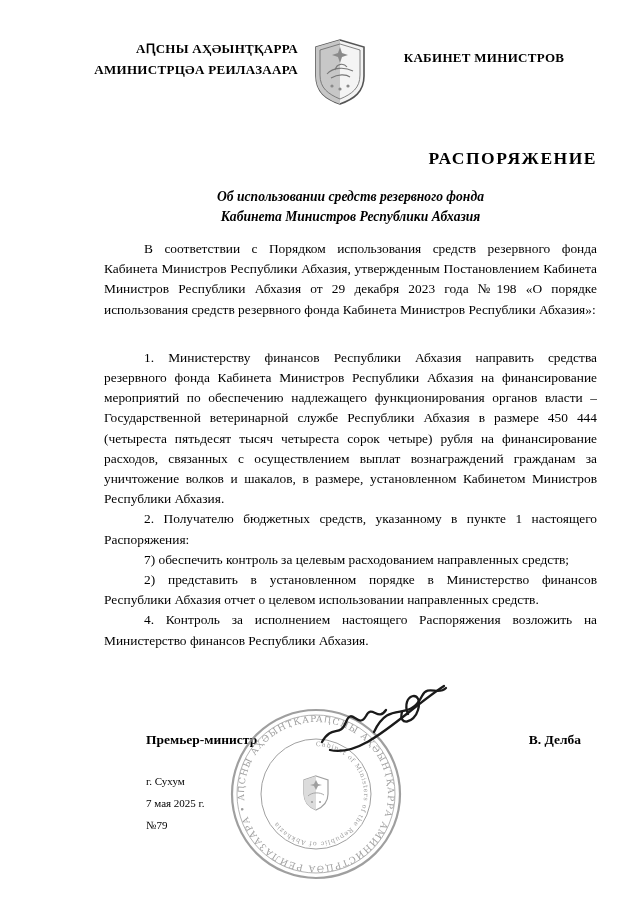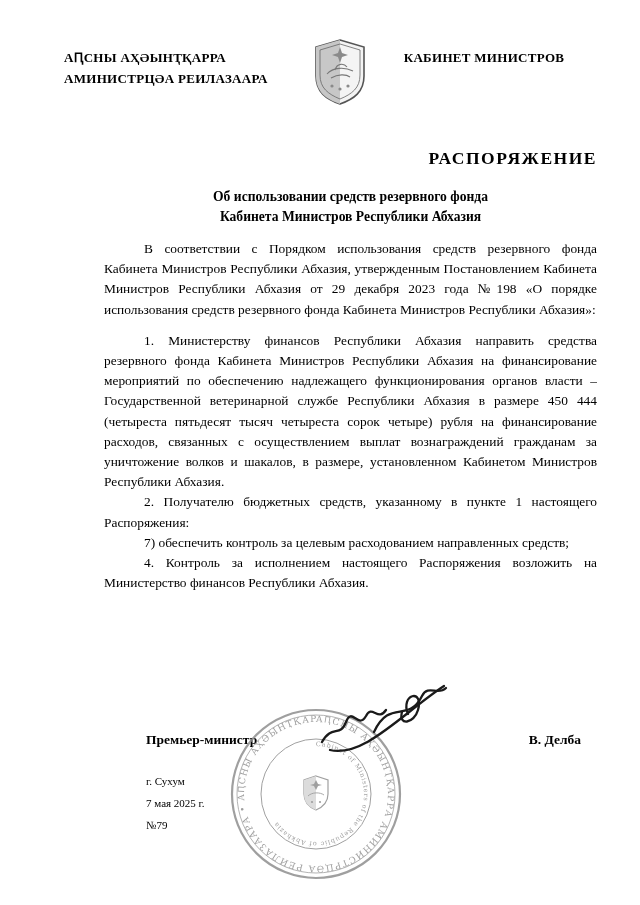--- a/index.html
+++ b/index.html
@@ -10,41 +10,41 @@
     font-family: "Liberation Serif", "DejaVu Serif", serif;
   }
   .page { position: relative; width: 640px; height: 905px; overflow: hidden; background: #fff; }
 
   
   .doc-header {
     position: absolute; top: 38px; left: 64px; width: 522px;
     display: flex; justify-content: space-between; align-items: flex-start;
   }
   .org { font-weight: bold; font-size: 13px; line-height: 21px; letter-spacing: 0.3px; }
-  .org-left  { width: 234px; text-align: left; margin-top: 9px; }
+  .org-left  { width: 234px; text-align: right; }
   .org-right { width: 204px; text-align: center;  margin-top: 9px; }
   .emblem { width: 52px; height: 68px; flex: 0 0 auto; }
 
   
   .doc-title {
     position: absolute; top: 148px; left: 104px; width: 493px;
     text-align: right; font-size: 17.5px; font-weight: bold; letter-spacing: 1.5px;
   }
   .doc-subject {
     position: absolute; top: 187px; left: 104px; width: 493px;
-    text-align: center; font-weight: bold; font-size: 13.6px; line-height: 19.5px;
+    text-align: center; font-weight: bold; font-size: 13.6px; line-height: 19.5px; font-style: italic;
   }
 
   
   .doc-body {
     position: absolute; top: 239px; left: 104px; width: 493px;
     font-size: 13.4px; line-height: 20.2px; text-align: justify;
   }
   .para { text-indent: 40px; }
-  .para-gap { margin-top: 11px; }
+  .para-gap { margin-top: 28px; }
 
   
   .sig-row {
     position: absolute; top: 732px; left: 104px; width: 493px;
     display: flex; justify-content: space-between;
     font-weight: bold; font-size: 13.5px;
   }
   .sig-post { padding-left: 42px; }
   .sig-name { padding-right: 16px; }
 
@@ -92,20 +92,21 @@
   <div class="doc-subject">
     <div>Об использовании средств резервного фонда</div>
     <div>Кабинета Министров Республики Абхазия</div>
   </div>
 
   <main class="doc-body">
     <p class="para">В соответствии с Порядком использования средств резервного фонда Кабинета Министров Республики Абхазия, утвержденным Постановлением Кабинета Министров Республики Абхазия от 29 декабря 2023 года №198 «О порядке использования средств резервного фонда Кабинета Министров Республики Абхазия»:</p>
     <p class="para para-gap">1. Министерству финансов Республики Абхазия направить средства резервного фонда Кабинета Министров Республики Абхазия на финансирование мероприятий по обеспечению надлежащего функционирования органов власти – Государственной ветеринарной службе Республики Абхазия в размере 450 444 (четыреста пятьдесят тысяч четыреста сорок четыре) рубля на финансирование расходов, связанных с осуществлением выплат вознаграждений гражданам за уничтожение волков и шакалов, в размере, установленном Кабинетом Министров Республики Абхазия.</p>
     <p class="para">2. Получателю бюджетных средств, указанному в пункте 1 настоящего Распоряжения:</p>
     <p class="para">7) обеспечить контроль за целевым расходованием направленных средств;</p>
+    <p class="para">2) представить в установленном порядке в Министерство финансов Республики Абхазия отчет о целевом использовании направленных средств.</p>
     <p class="para">4. Контроль за исполнением настоящего Распоряжения возложить на Министерство финансов Республики Абхазия.</p>
   </main>
 
   <div class="sig-row">
     <span class="sig-post">Премьер-министр</span>
     <span class="sig-name">В. Делба</span>
   </div>
 
   <div class="footer-block">
     <div>г. Сухум</div>

